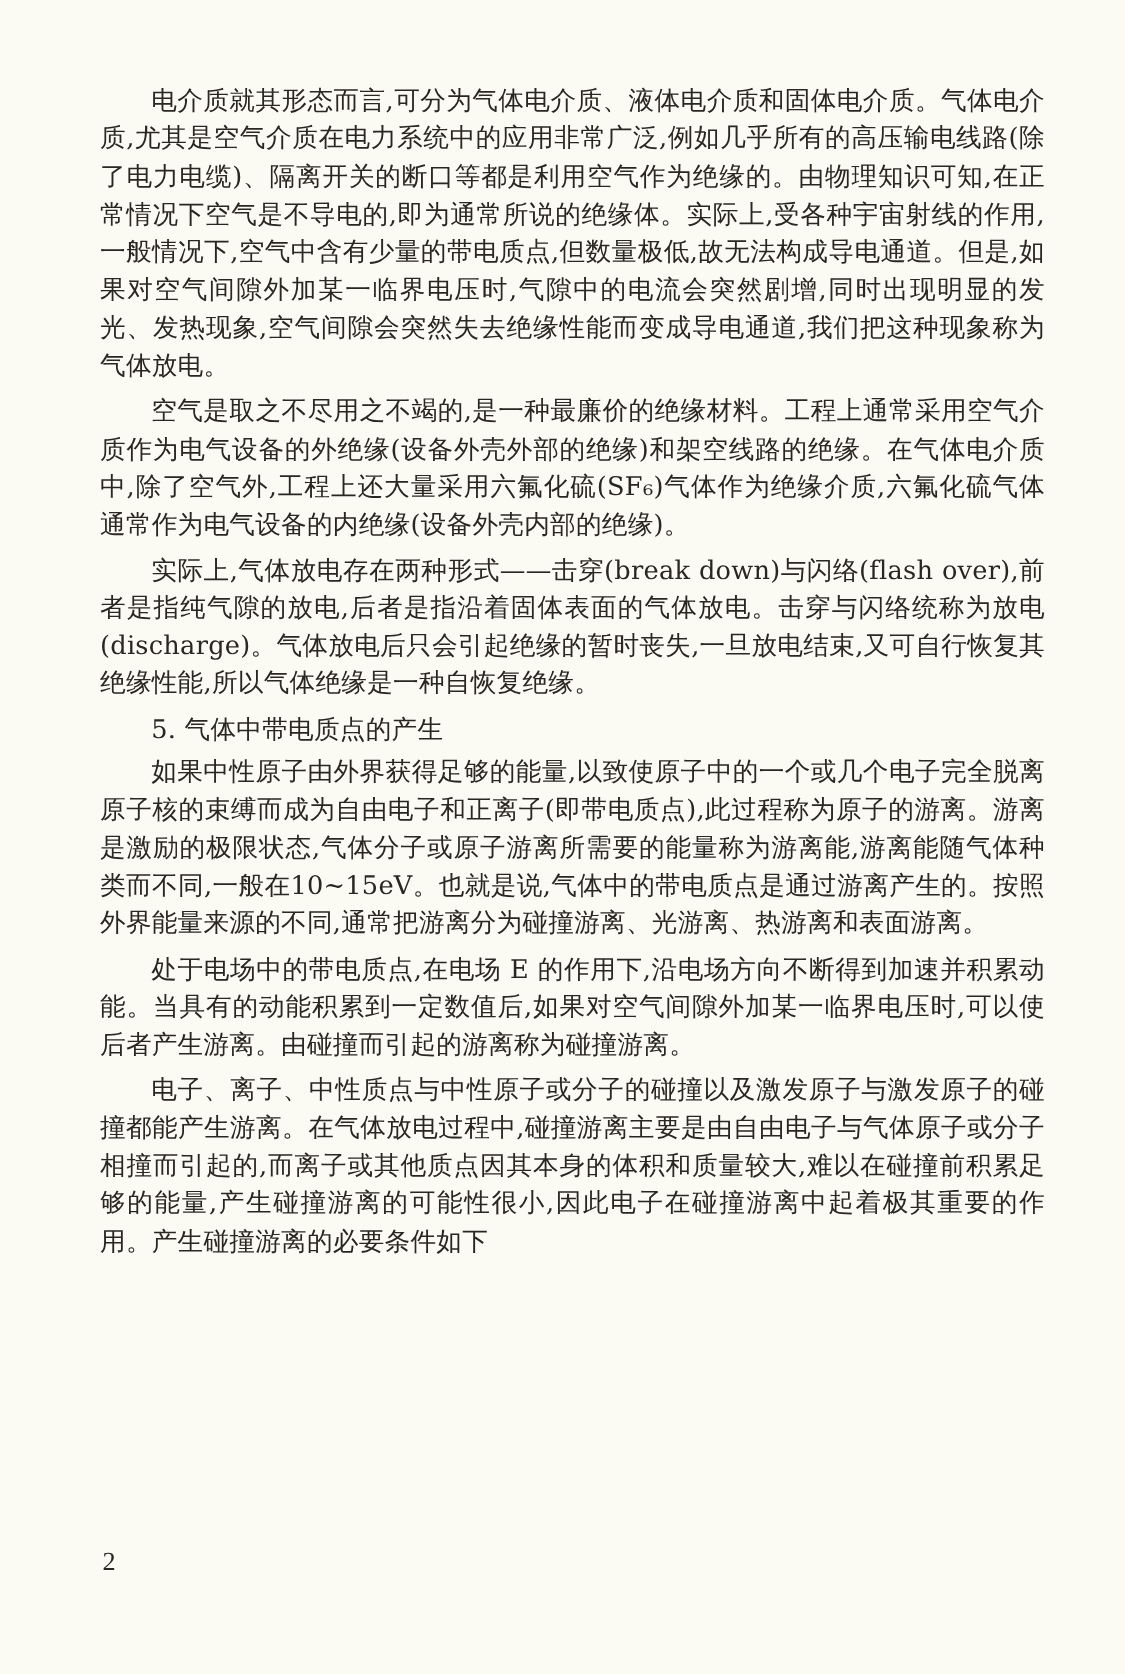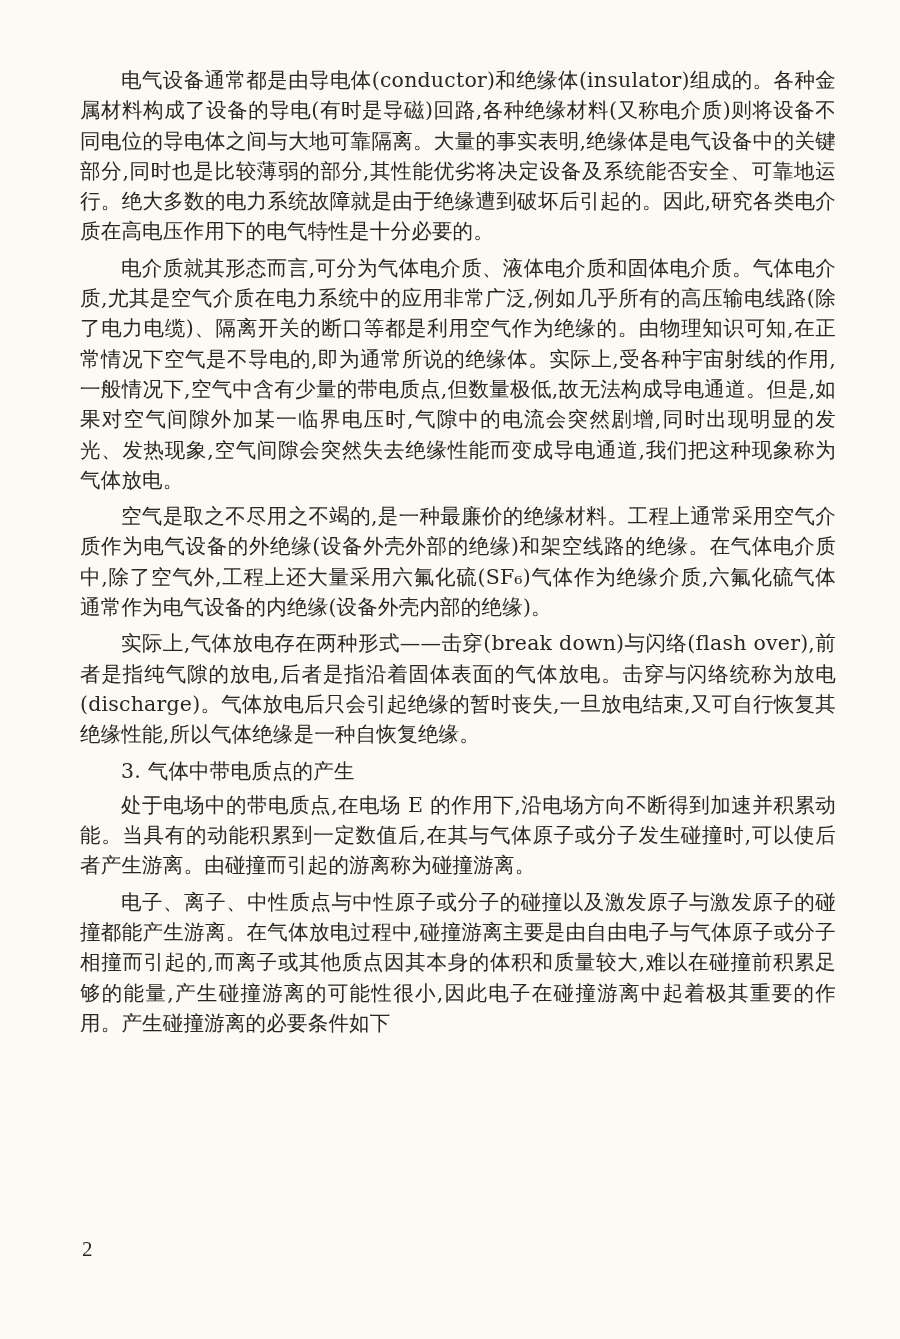--- a/index.html
+++ b/index.html
@@ -20,22 +20,22 @@
   .page-number {
     position: absolute; left: 82px; top: 1237px;
     font-size: 21px; font-family: "Liberation Serif", serif;
   }
 </style>
 </head>
 <body>
 
 <div class="page">
   <div class="text-block">
-    <p class="para">电气设备通常都是由导电体(conductor)和绝缘体(insulator)组成的。各种金属材料构成了设备的导电(有时是导磁)回路,各种绝缘材料(又称电介质)则将设备不同电位的导电体之间与大地可靠隔离。大量的事实表明,绝缘体是电气设备中的关键部分,同时也是比较薄弱的部分,其性能优劣将决定设备及系统能否安全、可靠地运行。绝大多数的电力系统故障就是由于绝缘遭到破坏后引起的。因此,研究各类电介质在高电压作用下的电气特性是十分必要的。</p>
     <p class="para">电介质就其形态而言,可分为气体电介质、液体电介质和固体电介质。气体电介质,尤其是空气介质在电力系统中的应用非常广泛,例如几乎所有的高压输电线路(除了电力电缆)、隔离开关的断口等都是利用空气作为绝缘的。由物理知识可知,在正常情况下空气是不导电的,即为通常所说的绝缘体。实际上,受各种宇宙射线的作用,一般情况下,空气中含有少量的带电质点,但数量极低,故无法构成导电通道。但是,如果对空气间隙外加某一临界电压时,气隙中的电流会突然剧增,同时出现明显的发光、发热现象,空气间隙会突然失去绝缘性能而变成导电通道,我们把这种现象称为气体放电。</p>
     <p class="para">空气是取之不尽用之不竭的,是一种最廉价的绝缘材料。工程上通常采用空气介质作为电气设备的外绝缘(设备外壳外部的绝缘)和架空线路的绝缘。在气体电介质中,除了空气外,工程上还大量采用六氟化硫(SF₆)气体作为绝缘介质,六氟化硫气体通常作为电气设备的内绝缘(设备外壳内部的绝缘)。</p>
     <p class="para">实际上,气体放电存在两种形式——击穿(break down)与闪络(flash over),前者是指纯气隙的放电,后者是指沿着固体表面的气体放电。击穿与闪络统称为放电(discharge)。气体放电后只会引起绝缘的暂时丧失,一旦放电结束,又可自行恢复其绝缘性能,所以气体绝缘是一种自恢复绝缘。</p>
-    <p class="heading">3. 气体中带电质点的产生</p>
-    <p class="para">处于电场中的带电质点,在电场 E 的作用下,沿电场方向不断得到加速并积累动能。当具有的动能积累到一定数值后,在其与气体原子或分子发生碰撞时,可以使后者产生游离。由碰撞而引起的游离称为碰撞游离。</p>
+    <p class="heading">5. 气体中带电质点的产生</p>
+    <p class="para">如果中性原子由外界获得足够的能量,以致使原子中的一个或几个电子完全脱离原子核的束缚而成为自由电子和正离子(即带电质点),此过程称为原子的游离。游离是激励的极限状态,气体分子或原子游离所需要的能量称为游离能,游离能随气体种类而不同,一般在10~15eV。也就是说,气体中的带电质点是通过游离产生的。按照外界能量来源的不同,通常把游离分为碰撞游离、光游离、热游离和表面游离。</p>
+    <p class="para">处于电场中的带电质点,在电场 E 的作用下,沿电场方向不断得到加速并积累动能。当具有的动能积累到一定数值后,如果对空气间隙外加某一临界电压时,可以使后者产生游离。由碰撞而引起的游离称为碰撞游离。</p>
     <p class="para">电子、离子、中性质点与中性原子或分子的碰撞以及激发原子与激发原子的碰撞都能产生游离。在气体放电过程中,碰撞游离主要是由自由电子与气体原子或分子相撞而引起的,而离子或其他质点因其本身的体积和质量较大,难以在碰撞前积累足够的能量,产生碰撞游离的可能性很小,因此电子在碰撞游离中起着极其重要的作用。产生碰撞游离的必要条件如下</p>
   </div>
   <div class="page-number">2</div>
 </div>
 
 </body></html>

